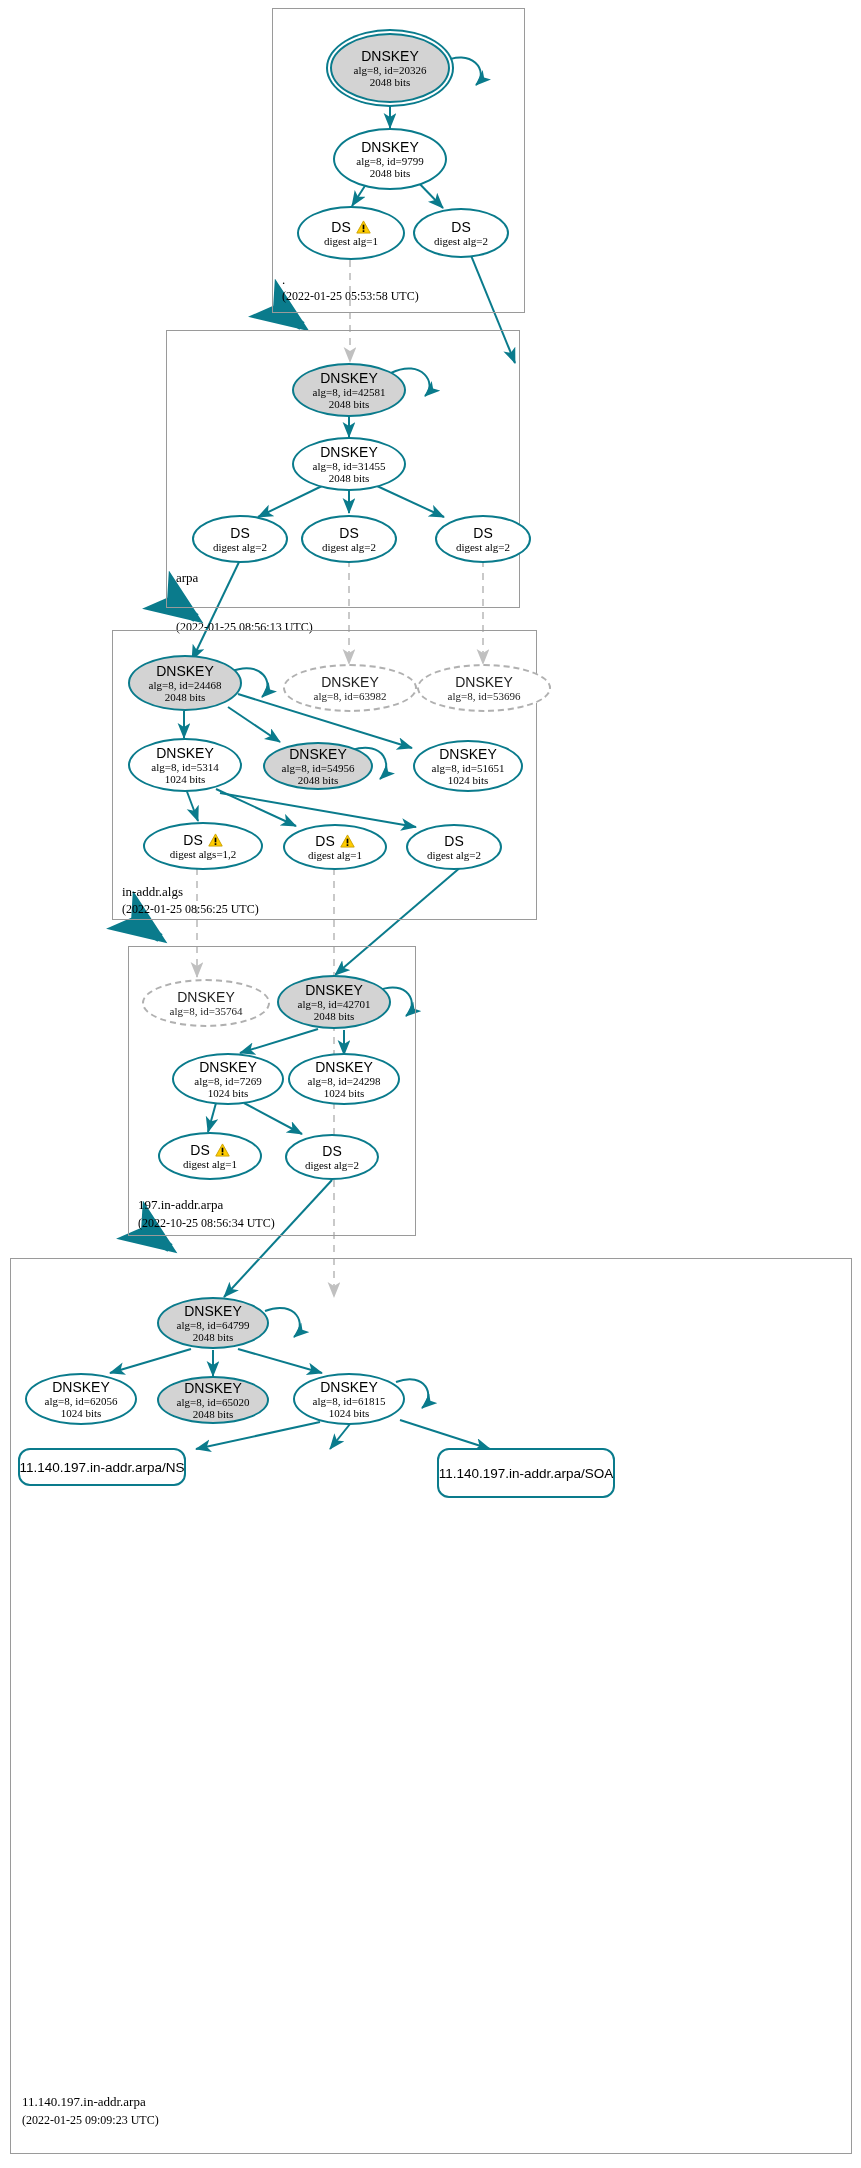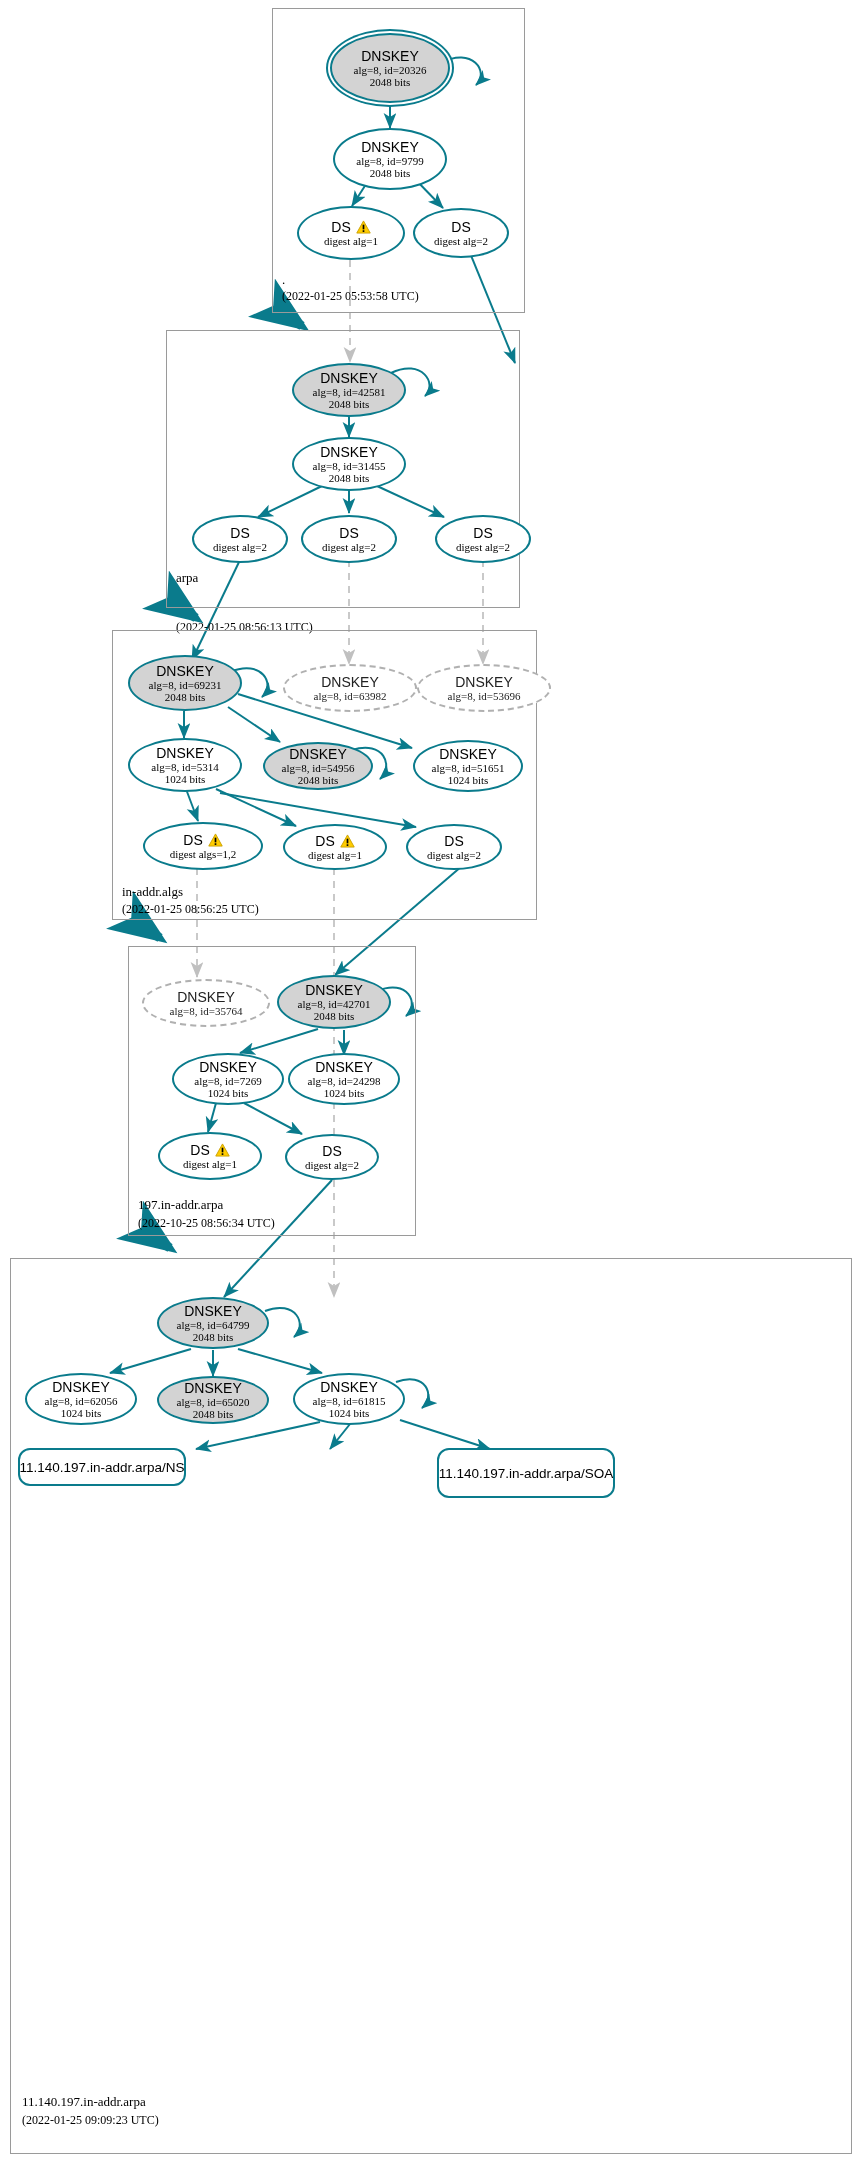--- a/index.html
+++ b/index.html
@@ -218,21 +218,21 @@
   </div>
 
   <div class="zone-box" style="left:112px;top:630px;width:425px;height:290px;"></div>
   <div class="zone-label" style="left:122px;top:884px;">in-addr.algs</div>
   <div class="zone-time" style="left:122px;top:902px;">(2022-01-25 08:56:25 UTC)</div>
 
   <div class="node ellipse sep" style="left:128px;top:655px;width:114px;height:56px;">
     <div class="titlerow">
         <span class="n-title">DNSKEY</span>
       </div>
-    <div class="n-sub">alg=8, id=69231</div>
+    <div class="n-sub">alg=8, id=24468</div>
     <div class="n-sub">2048 bits</div>
   </div>
 
   <div class="node ellipse nonexistent" style="left:283px;top:664px;width:134px;height:48px;">
     <div class="titlerow">
         <span class="n-title">DNSKEY</span>
       </div>
     <div class="n-sub">alg=8, id=63982</div>
   </div>
 

